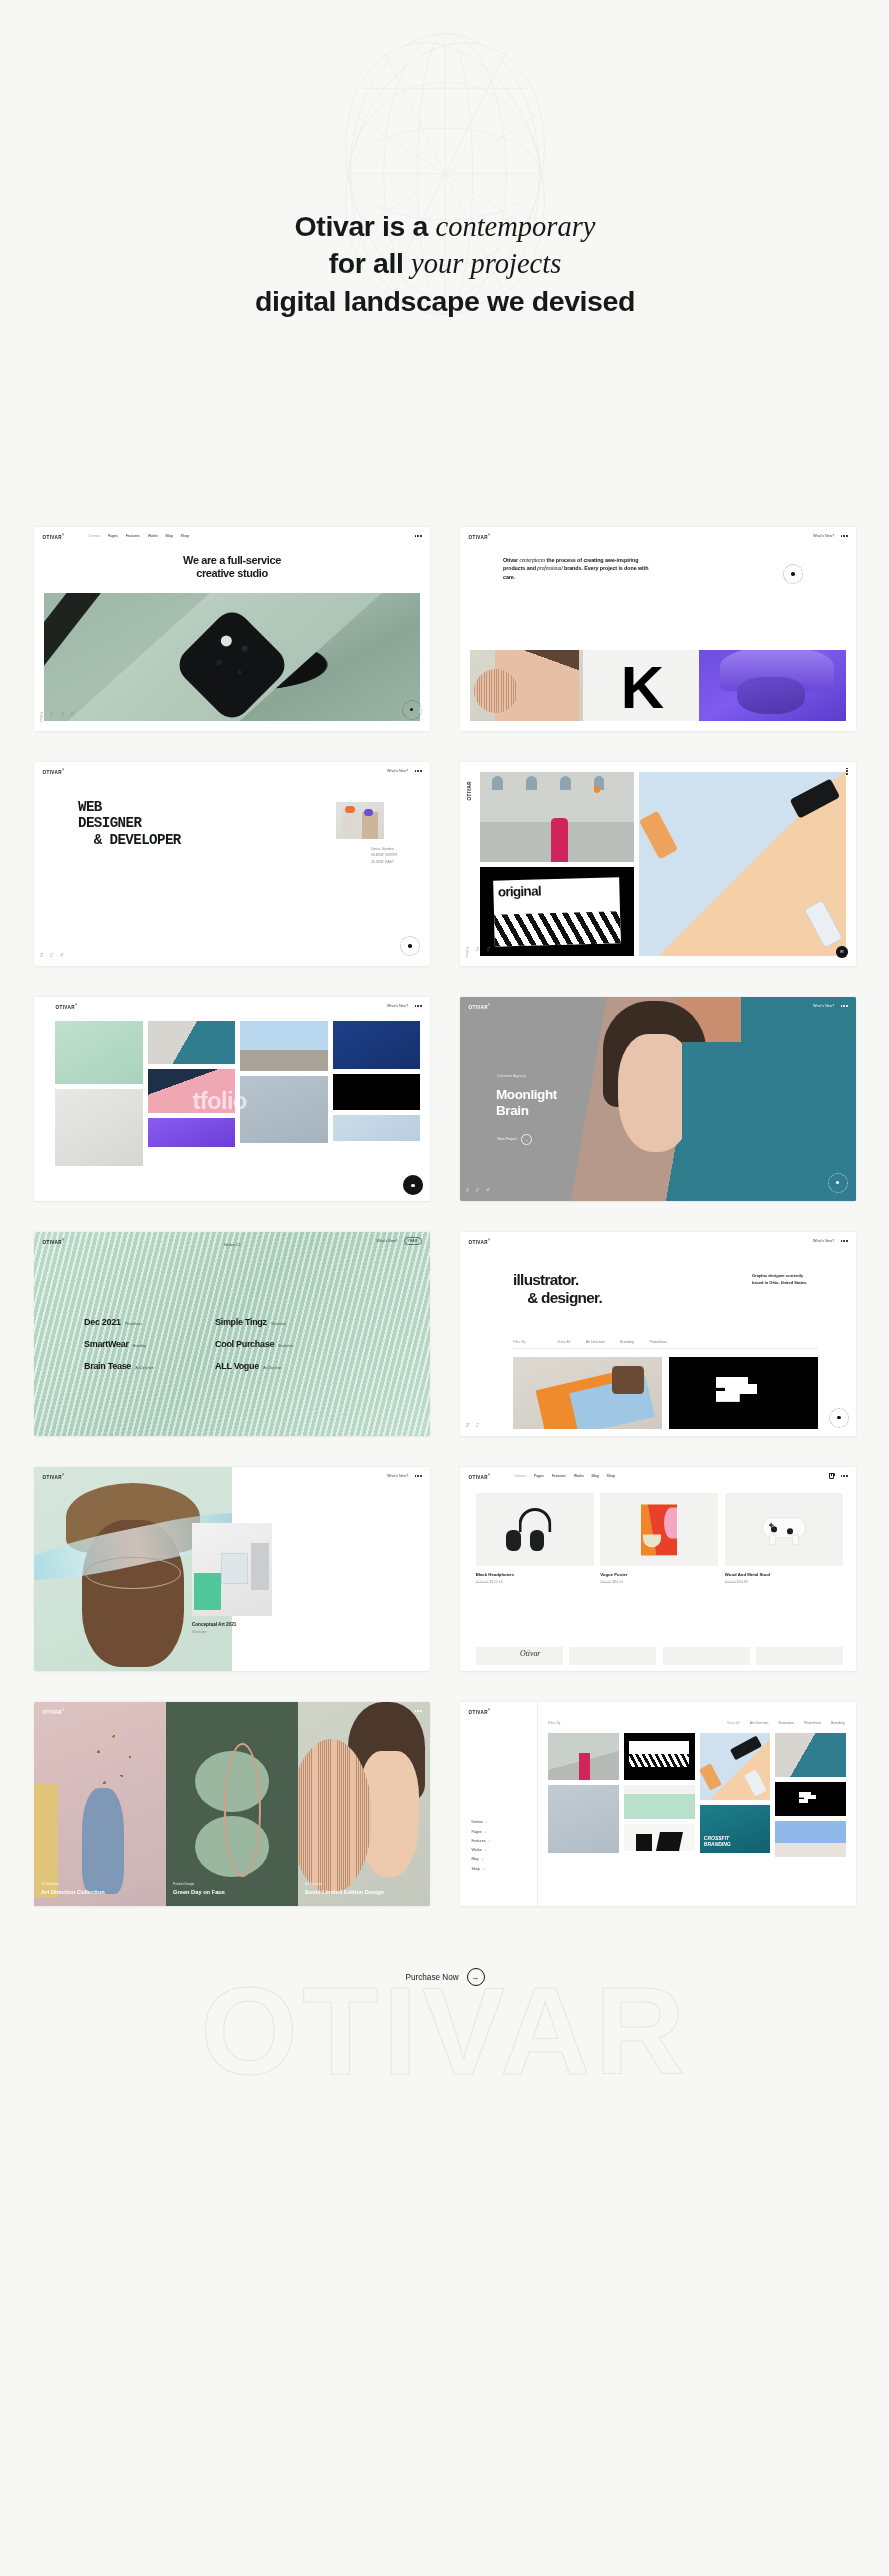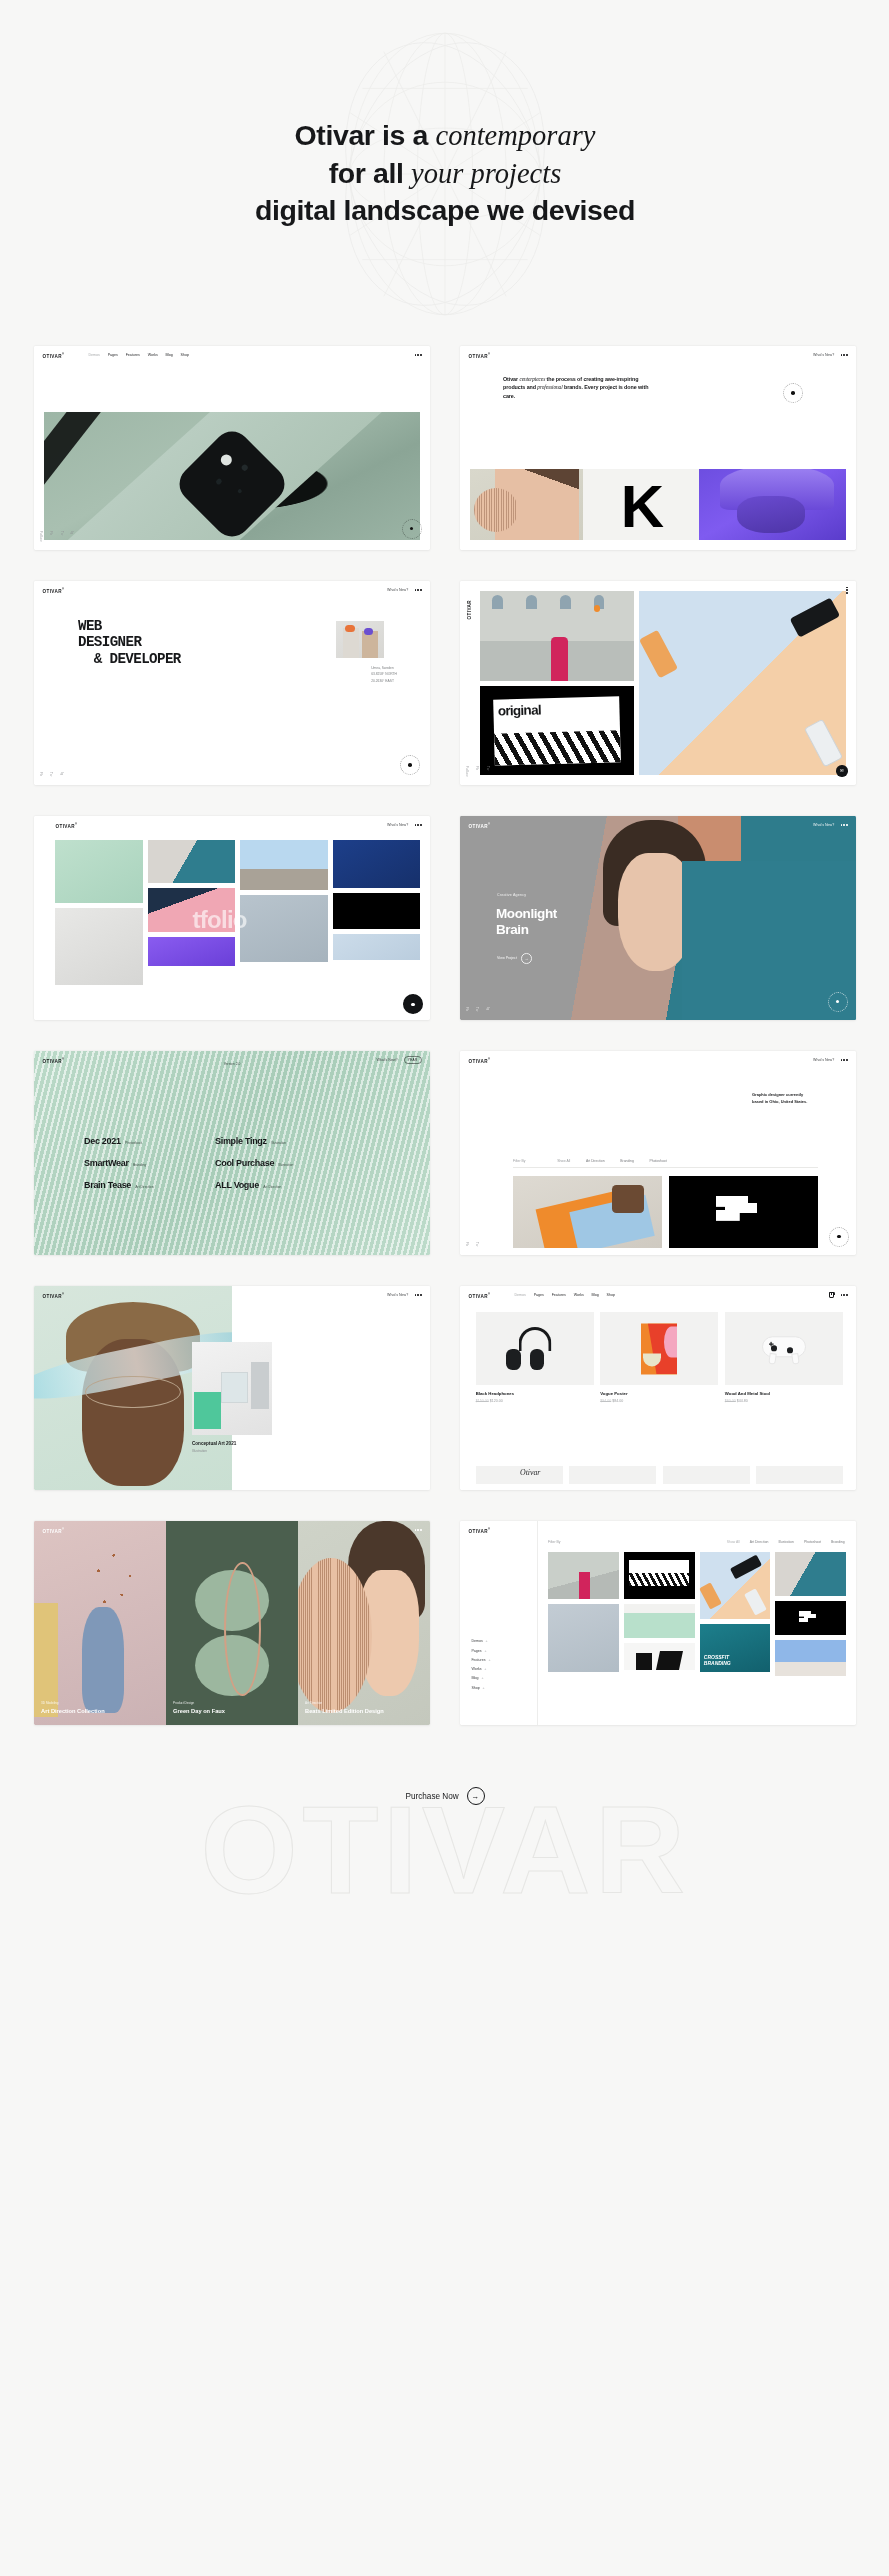--- a/index.html
+++ b/index.html
@@ -8,21 +8,21 @@
     background: #f7f7f6;
     font-family: "Liberation Sans", sans-serif;
     color: #17181a;
     -webkit-font-smoothing: antialiased;
   }
   body { width: 890px; height: 2576px; position: relative; overflow: hidden; }
 
   
   .hero {
     position: relative;
-    height: 346px;
+    height: 527px;
     display: flex;
     align-items: center;
     justify-content: center;
     overflow: hidden;
   }
   .hero-mesh {
     position: absolute;
     left: 50%; top: 21.4px;
     transform: translateX(-50%);
     width: 306px; height: 306px;
@@ -551,20 +551,24 @@
           <span>Shop</span>
         </nav>
         <div class="nav-right">
           <div class="dots">
               <i></i>
               <i></i>
               <i></i>
             </div>
         </div>
       </div>
+      <h3 class="c1-head">
+        <span>We are a full-service</span><br>
+        <span>creative studio</span>
+      </h3>
       <div class="c1-photo">
         <div class="c1-band"></div>
         <div class="c1-corner"></div>
         <div class="c1-phone">
           <span class="lens l1"></span>
             <span class="lens l2"></span>
           <span class="lens l3"></span>
             <span class="lens l4"></span>
         </div>
       </div>
@@ -828,20 +832,24 @@
         <div class="logo"><span>OTIVAR</span><sup>®</sup></div>
         <div class="nav-right">
           <span class="whatsnew">What's New?</span>
           <div class="dots">
               <i></i>
               <i></i>
               <i></i>
             </div>
         </div>
       </div>
+      <h3 class="c8-head">
+        <div class="l1">illustrator.</div>
+        <div class="l2">&amp; designer.</div>
+      </h3>
       <p class="c8-note">Graphic designer currently based in Ohio, United States.</p>
       <div class="c8-filter">
         <span class="lbl">Filter By</span>
         <span class="act">Show All</span>
         <span>Art Direction</span>
         <span>Branding</span>
         <span>Photoshoot</span>
       </div>
       <div class="c8-thumbs">
         <div class="c8-th c8-mag">

